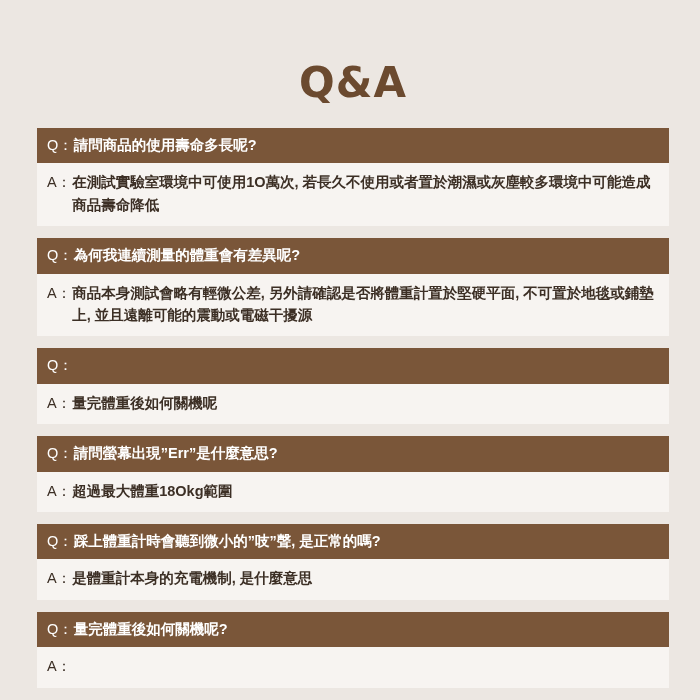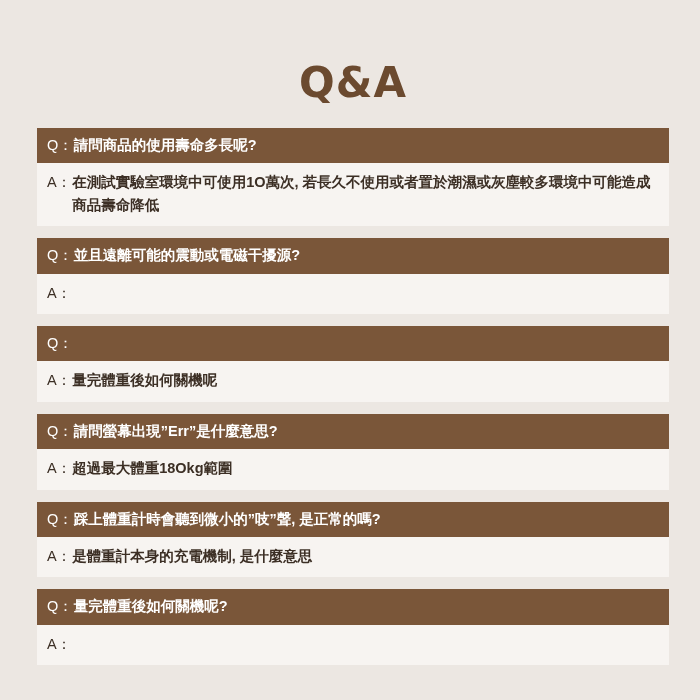--- a/index.html
+++ b/index.html
@@ -85,24 +85,25 @@
       </div>
       <div class="a-row">
         <span class="tag">A：</span>
         <span class="txt">在測試實驗室環境中可使用1O萬次, 若長久不使用或者置於潮濕或灰塵較多環境中可能造成商品壽命降低</span>
       </div>
     </div>
 
     <div class="qa-block">
       <div class="q-row">
         <span class="tag">Q：</span>
-        <span class="txt">並且遠離可能的震動或電磁干擾源?</span>
+        <span class="txt">為何我連續測量的體重會有差異呢?</span>
       </div>
       <div class="a-row">
         <span class="tag">A：</span>
+        <span class="txt">商品本身測試會略有輕微公差, 另外請確認是否將體重計置於堅硬平面, 不可置於地毯或鋪墊上, 並且遠離可能的震動或電磁干擾源</span>
       </div>
     </div>
 
     <div class="qa-block">
       <div class="q-row">
         <span class="tag">Q：</span>
       </div>
       <div class="a-row">
         <span class="tag">A：</span>
         <span class="txt">量完體重後如何關機呢</span>

